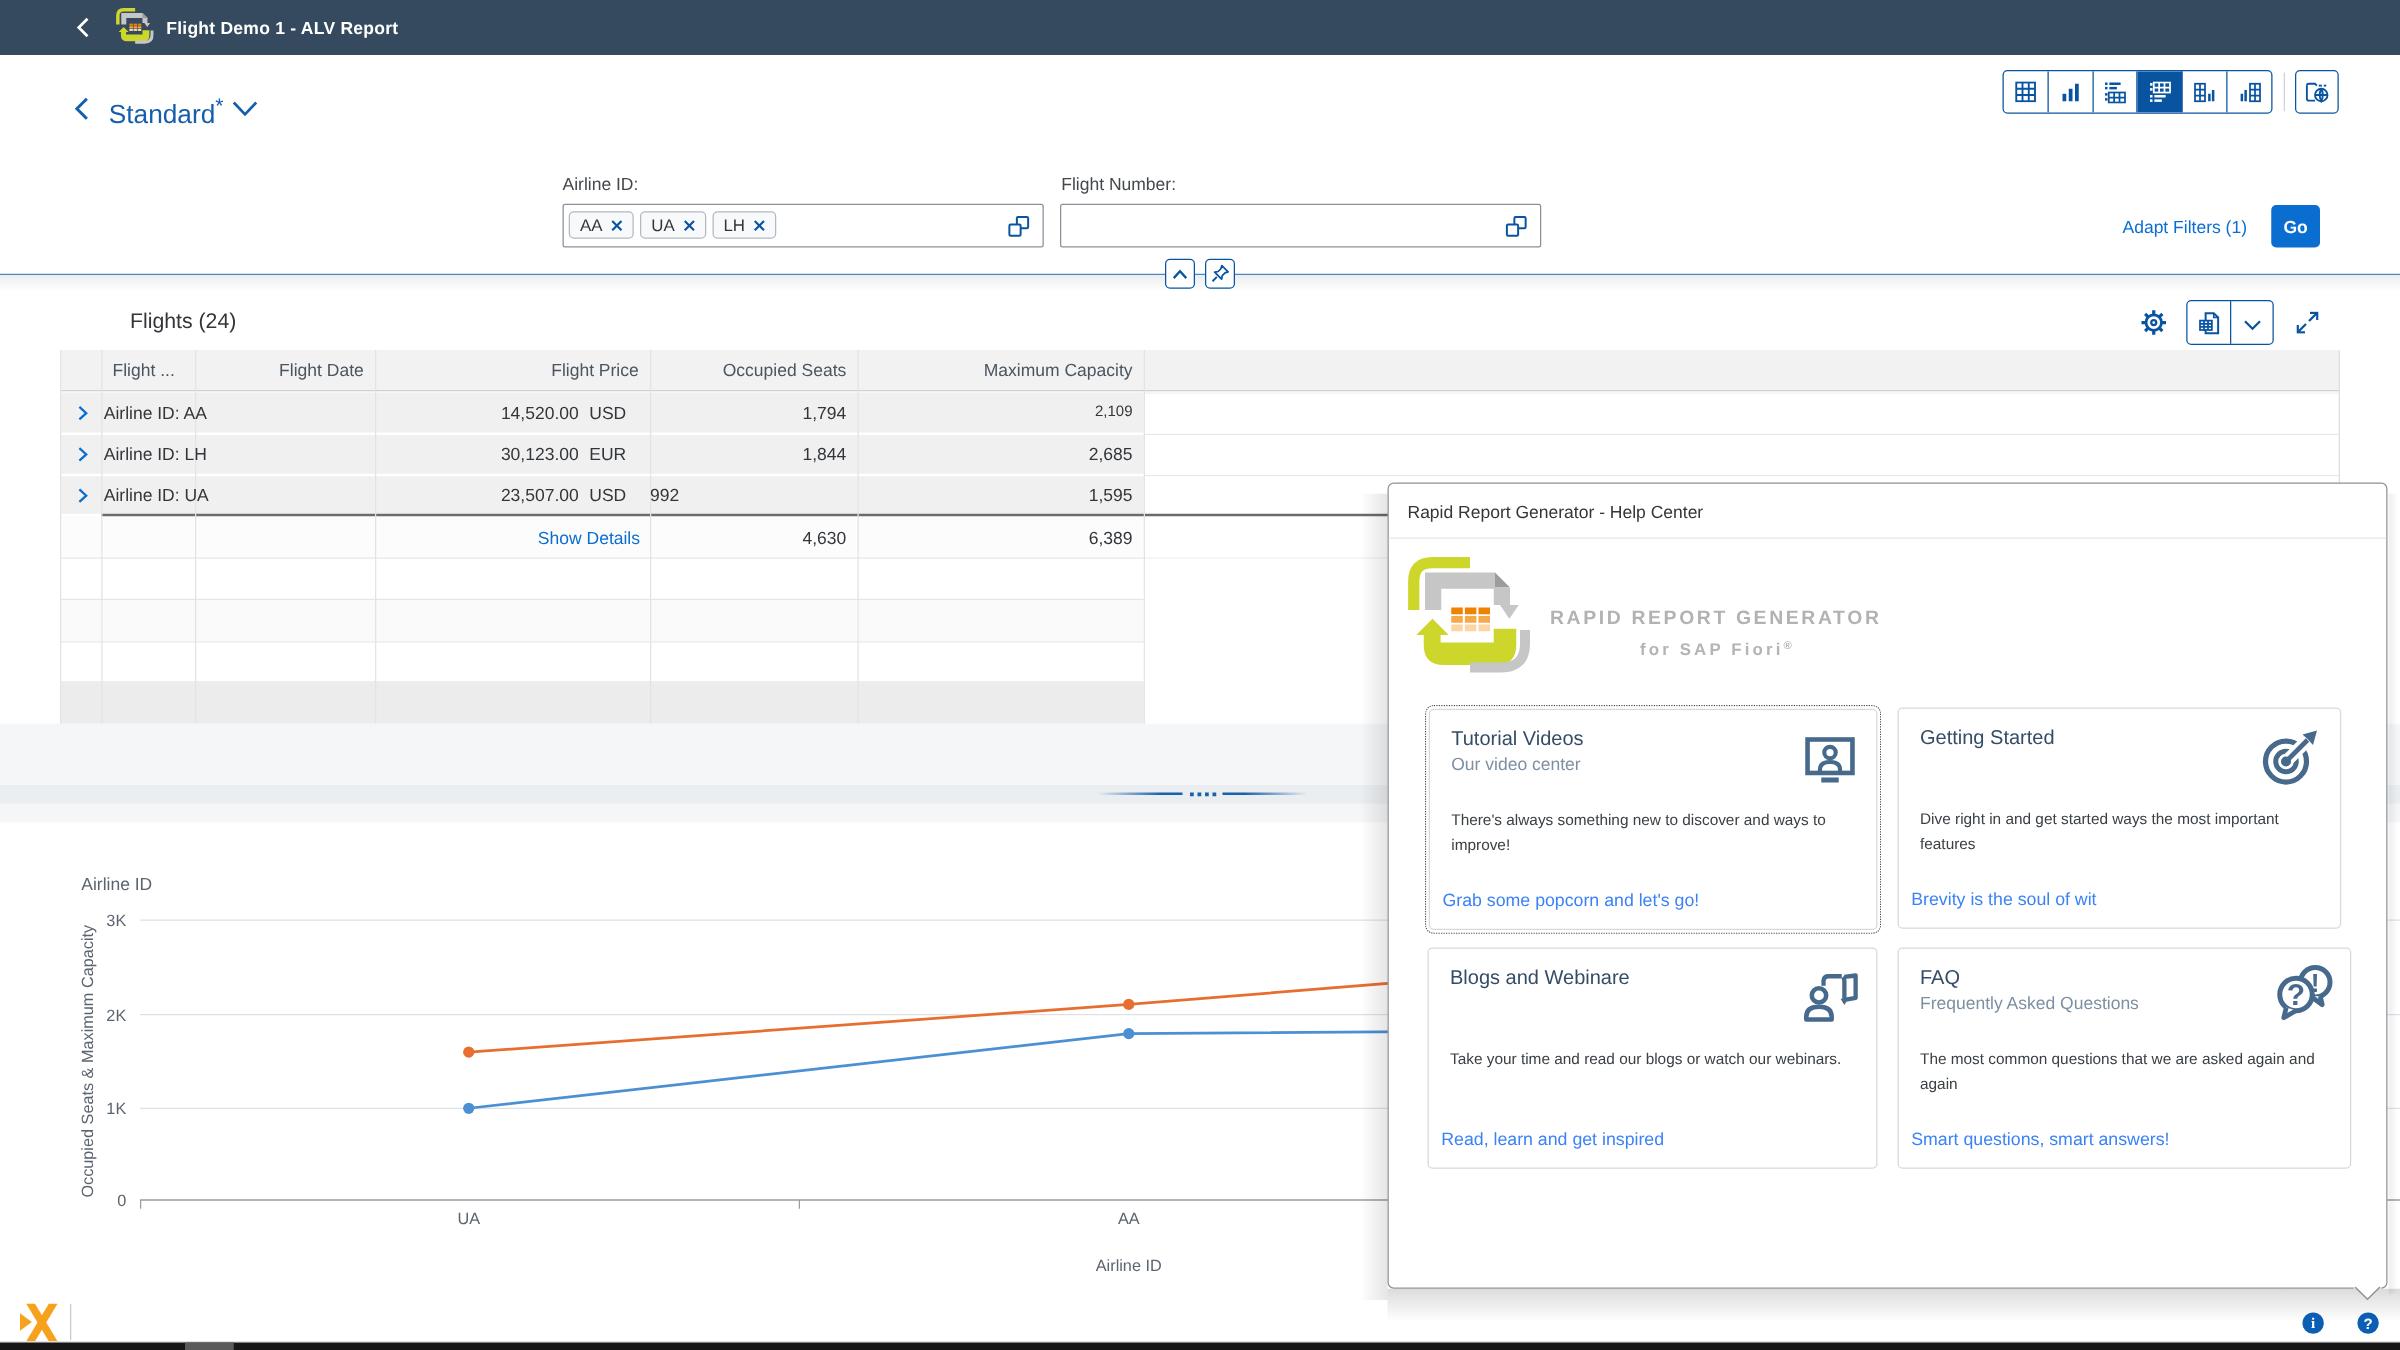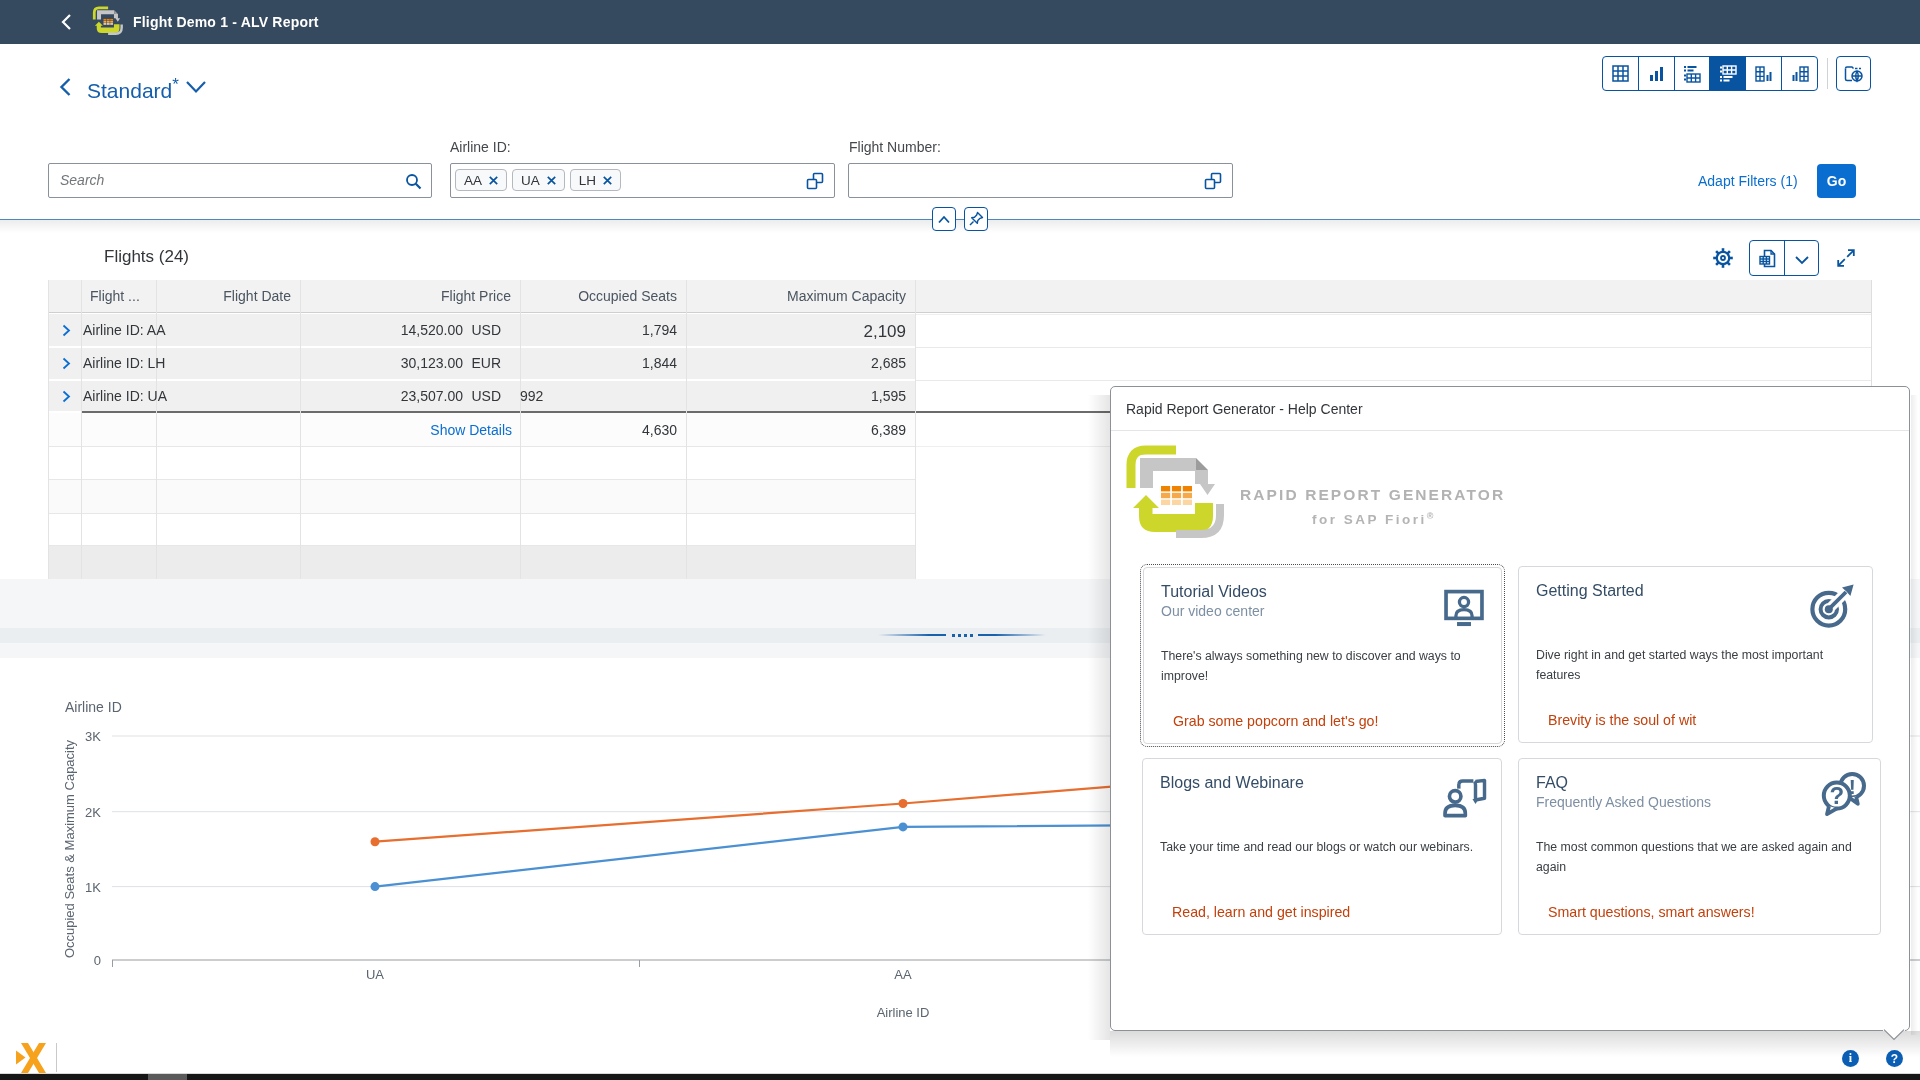--- a/index.html
+++ b/index.html
@@ -145,27 +145,20 @@
           <line x1="15" y1="4.5" x2="17" y2="4.5"></line>
           <circle cx="13" cy="12" r="5"></circle>
           <path d="M8 12 H18 M13 7 Q10.5 12 13 17 Q15.5 12 13 7"></path>
         </g>
       </svg>
     </div>
 
   <div class="abs" style="left:450px;top:139px;font-size:14px;color:#44484c;">Airline ID:</div>
   <div class="abs" style="left:849px;top:139px;font-size:14px;color:#44484c;">Flight Number:</div>
 
-  <div class="abs" style="left:48px;top:163px;width:384px;height:35px;border:1px solid #89919A;border-radius:2px;background:#fff;">
-    <div class="abs" style="left:11px;top:8px;font-size:14px;font-style:italic;color:#74777a;">Search</div>
-    <svg class="abs" style="right:9px;top:9px" width="17" height="17" viewBox="0 0 17 17">
-      <circle cx="7" cy="7" r="5" fill="none" stroke="#0854A0" stroke-width="1.8"></circle>
-      <line x1="10.8" y1="10.8" x2="15.5" y2="15.5" stroke="#0854A0" stroke-width="2.2"></line>
-    </svg>
-  </div>
 
   <div class="abs" style="left:450px;top:163px;width:385px;height:35px;border:1px solid #89919A;border-radius:2px;background:#fff;">
     <div class="abs" style="left:4px;top:5px;display:flex;gap:5px;">
       <div class="token">AA<svg width="11" height="11" viewBox="0 0 11 11">
             <path d="M1.8 1.8 L9.2 9.2 M9.2 1.8 L1.8 9.2" stroke="#0854A0" stroke-width="1.7"></path>
           </svg></div>
       <div class="token">UA<svg width="11" height="11" viewBox="0 0 11 11">
             <path d="M1.8 1.8 L9.2 9.2 M9.2 1.8 L1.8 9.2" stroke="#0854A0" stroke-width="1.7"></path>
           </svg></div>
       <div class="token">LH<svg width="11" height="11" viewBox="0 0 11 11">
@@ -282,21 +275,21 @@
   <div class="abs" style="left:520px;top:288px;width:157px;text-align:right;font-size:14px;color:#4a5560;">Occupied Seats</div>
   <div class="abs" style="left:686px;top:288px;width:220px;text-align:right;font-size:14px;color:#4a5560;">Maximum Capacity</div>
 
   <svg class="abs" style="left:61px;top:324px" width="10" height="13" viewBox="0 0 10 13">
       <polyline points="2.5,1.5 8,6.5 2.5,11.5" fill="none" stroke="#0a6ed1" stroke-width="1.8"></polyline>
     </svg>
   <div class="abs ink" style="left:83px;top:322px;font-size:14px;">Airline ID: AA</div>
   <div class="abs ink" style="left:300px;top:322px;width:163px;text-align:right;font-size:14px;">14,520.00</div>
   <div class="abs ink" style="left:300px;top:322px;width:201px;text-align:right;font-size:14px;">USD</div>
   <div class="abs ink" style="left:520px;top:322px;width:157px;text-align:right;font-size:14px;">1,794</div>
-  <div class="abs ink" style="left:686px;top:322px;width:220px;text-align:right;font-size:17px;">2,109</div>
+  <div class="abs ink" style="left:686px;top:322px;width:220px;text-align:right;font-size:12px;">2,109</div>
 
   <svg class="abs" style="left:61px;top:357px" width="10" height="13" viewBox="0 0 10 13">
       <polyline points="2.5,1.5 8,6.5 2.5,11.5" fill="none" stroke="#0a6ed1" stroke-width="1.8"></polyline>
     </svg>
   <div class="abs ink" style="left:83px;top:355px;font-size:14px;">Airline ID: LH</div>
   <div class="abs ink" style="left:300px;top:355px;width:163px;text-align:right;font-size:14px;">30,123.00</div>
   <div class="abs ink" style="left:300px;top:355px;width:201px;text-align:right;font-size:14px;">EUR</div>
   <div class="abs ink" style="left:520px;top:355px;width:157px;text-align:right;font-size:14px;">1,844</div>
   <div class="abs ink" style="left:686px;top:355px;width:220px;text-align:right;font-size:14px;">2,685</div>
 
@@ -468,14 +461,14 @@
   </div>
 
 </div>
 <style>
   .token { height:22px; border:1px solid #b3b9bf; border-radius:4px; background:#f8f9fa;
     display:flex; align-items:center; gap:6px; padding:0 7px 0 8px; font-size:13.5px; color:#32363A; }
   .card { background:#fff; border:1px solid #d5d9dd; border-radius:4px; }
   .ct { position:absolute; left:17px; top:15px; font-size:16px; color:#344c66; }
   .cs { position:absolute; left:17px; top:35px; font-size:14px; color:#7d8fa3; }
   .cb { position:absolute; left:17px; top:79px; width:332px; font-size:12.3px; line-height:1.6; color:#3b4045; }
-  .cf { position:absolute; left:29px; top:145px; font-size:14.2px; color:#c2410c; }
+  .cf { position:absolute; left:10px; top:145px; font-size:14.2px; color:#3b82f6; }
 </style>
 
 </body></html>

